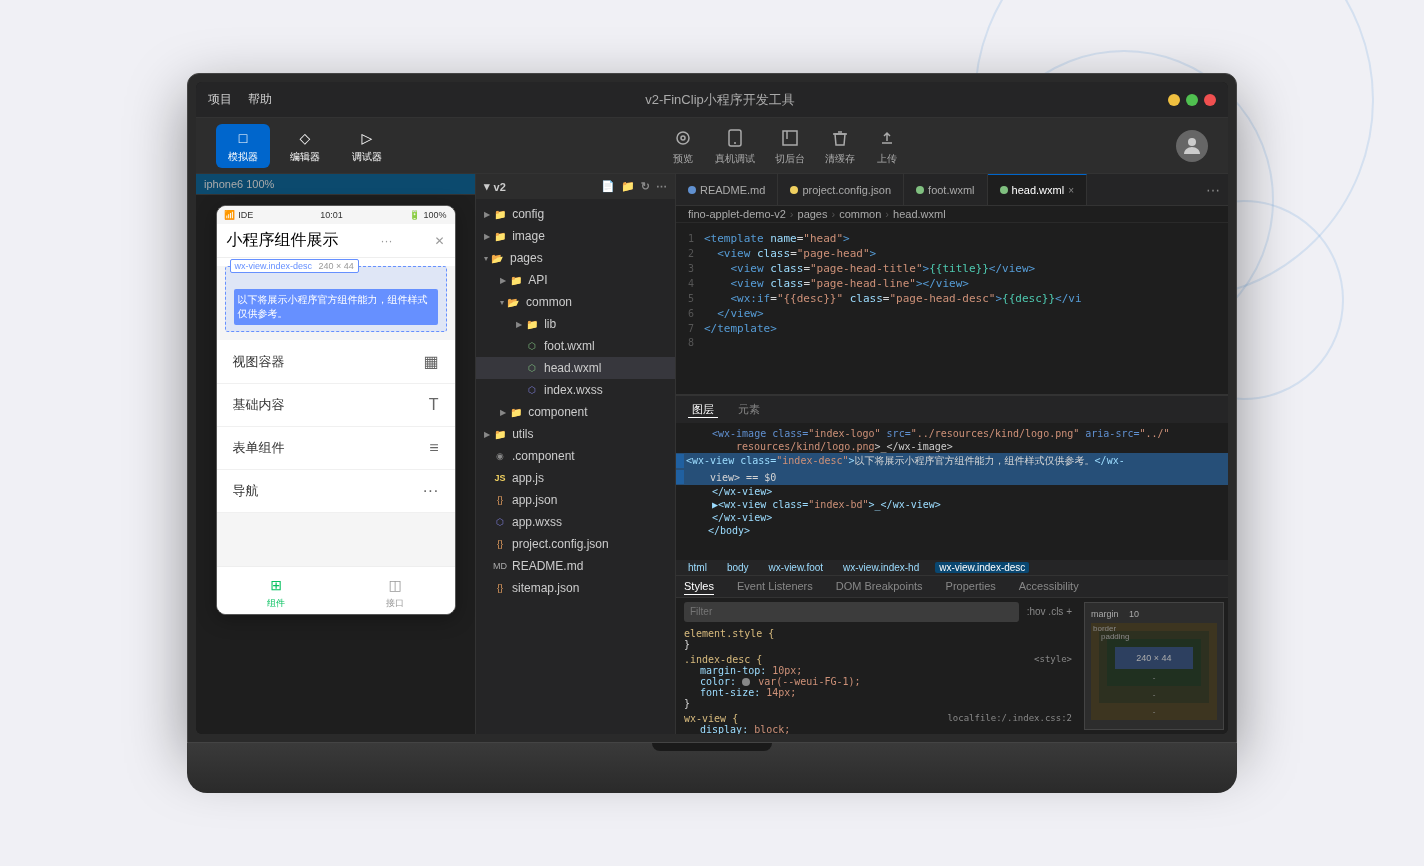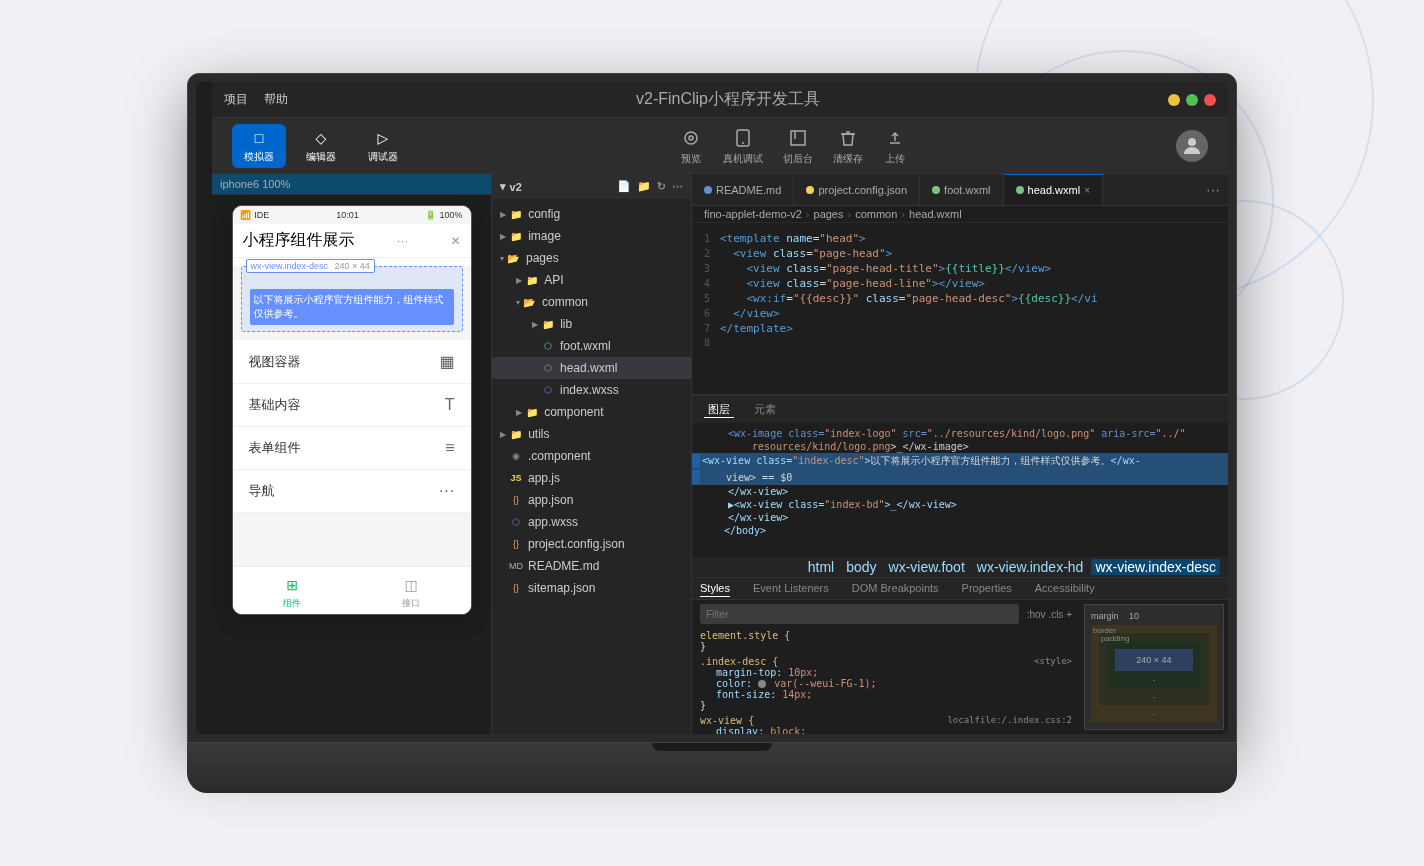--- a/index.html
+++ b/index.html
@@ -70,21 +70,20 @@
       border-radius: 0 0 8px 8px;
       margin: 0 auto;
     }
 
     
     .app-window {
       display: flex;
       flex-direction: column;
       height: 100%;
       background: #1e1e1e;
-      margin-left: 16px;
     }
 
     
     .title-bar {
       display: flex;
       align-items: center;
       background: #252526;
       height: 36px;
       padding: 0 12px;
       border-bottom: 1px solid #333;
@@ -92,21 +91,21 @@
     }
     .title-bar-menu {
       display: flex;
       gap: 16px;
       font-size: 12px;
       color: #ccc;
     }
     .title-bar-title {
       flex: 1;
       text-align: center;
-      font-size: 16px;
+      font-size: 13px;
       color: #aaa;
     }
     .title-bar-controls {
       display: flex;
       gap: 6px;
     }
     .win-btn {
       width: 12px;
       height: 12px;
       border-radius: 50%;
@@ -519,25 +518,24 @@
       padding: 1px 0;
       font-size: 10px;
       font-family: 'Menlo', 'Consolas', monospace;
     }
     .html-line.selected-line { background: #264f78; }
     .element-breadcrumb {
       display: flex;
       align-items: center;
       padding: 2px 8px;
       background: #252526;
-      font-size: 14px;
-      gap: 4px;
+      font-size: 10px;
+      gap: 12px;
       border-bottom: 1px solid #333;
       flex-shrink: 0;
-      justify-content: flex-end;
     }
     .elem-tag {
       color: #9cdcfe;
       padding: 0 4px;
       border-radius: 2px;
       cursor: pointer;
     }
     .elem-tag.active { background: #094771; color: white; }
 
     

